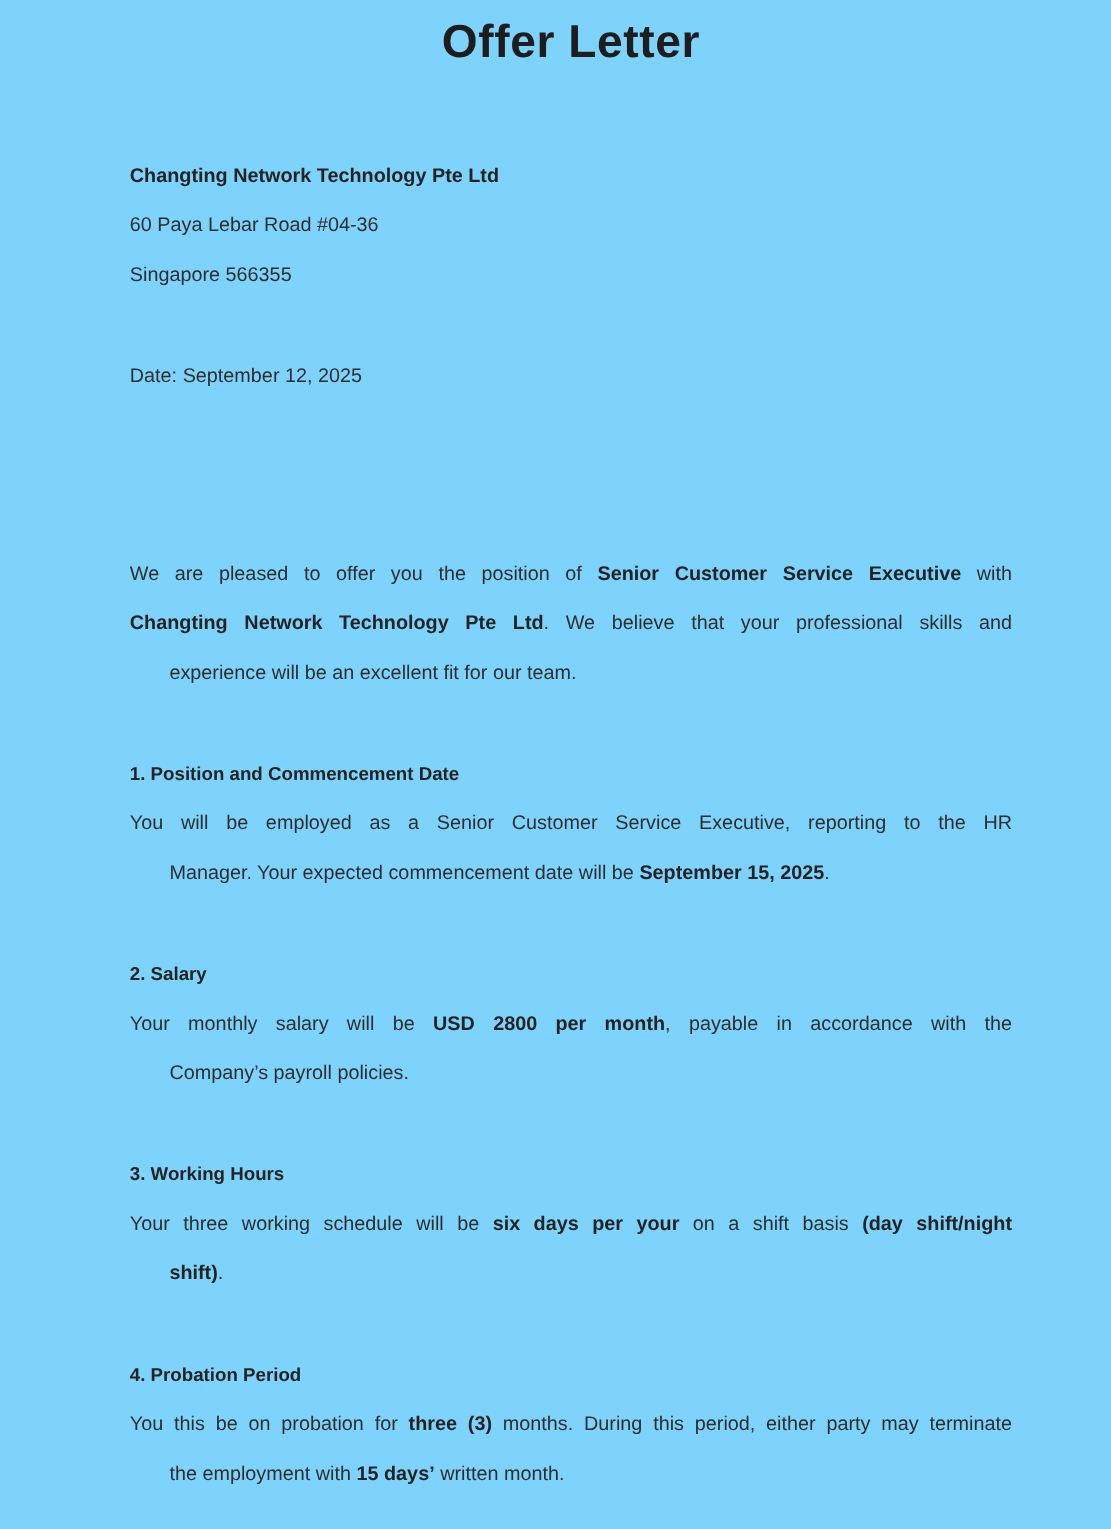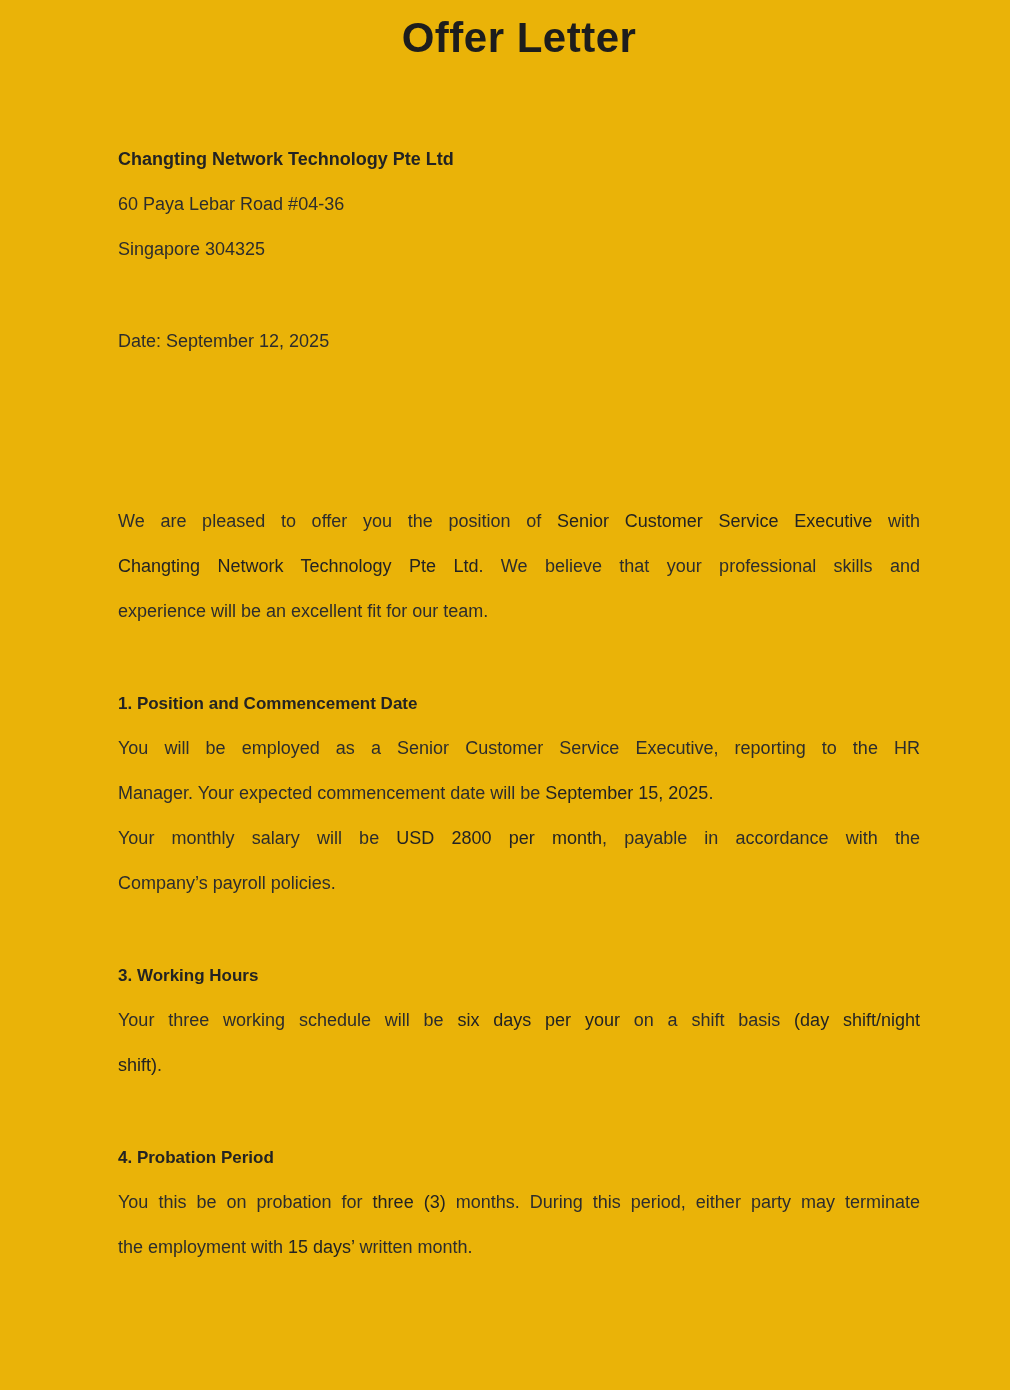--- a/index.html
+++ b/index.html
@@ -1,21 +1,21 @@
 <!DOCTYPE html>
 <html><head>
 <meta charset="utf-8">
 <style>
   html, body { margin: 0; padding: 0; background: #e9e9e9; }
   .page {
     position: relative;
     width: 1010px;
     height: 1390px;
     margin: 0 auto;
-    background: #eab308;
+    background: #7dd3fc;
     box-sizing: border-box;
     padding: 12px 90px 0 118px;
     font-family: "Liberation Sans", "DejaVu Sans", sans-serif;
     color: #2d2d2d;
     overflow: hidden;
   }
   .title {
     margin: 0;
     text-align: center;
     font-weight: bold;
@@ -23,66 +23,67 @@
     line-height: 52px;
     color: #1d1d1d;
     letter-spacing: 0.5px;
   }
   .line, .plain {
     margin: 0;
     font-size: 18px;
     line-height: 45px;
     font-weight: normal;
   }
-  .b { font-weight: normal; color: #232323; }
+  .b { font-weight: bold; color: #232323; }
   .company { margin-top: 73px; }
   .company .name { font-weight: bold; color: #232323; }
   .date-line { margin-top: 47px; }
   .intro { margin-top: 135px; }
   .section-heading {
     margin: 47px 0 0 0;
     font-size: 17px;
     line-height: 45px;
     font-weight: bold;
     color: #232323;
   }
   .full {
     text-align: justify;
     text-align-last: justify;
   }
-  .last { text-align: left; }
+  .last { text-align: left; margin-left: 36px; }
 </style>
 </head>
 <body>
 
 <div class="page">
 
   <h1 class="title">Offer Letter</h1>
 
   <div class="company">
     <p class="plain name">Changting Network Technology Pte Ltd</p>
     <p class="plain">60 Paya Lebar Road #04-36</p>
-    <p class="plain">Singapore 304325</p>
+    <p class="plain">Singapore 566355</p>
   </div>
 
   <p class="plain date-line">Date: September 12, 2025</p>
 
   <div class="intro">
     <div class="line full"><span>We are pleased to offer you the position of </span><span class="b">Senior Customer Service Executive</span><span> with</span></div>
     <div class="line full"><span class="b">Changting Network Technology Pte Ltd</span><span>. We believe that your professional skills and</span></div>
     <div class="line last"><span>experience will be an excellent fit for our team.</span></div>
   </div>
 
   <div class="section">
     <h2 class="section-heading">1. Position and Commencement Date</h2>
     <div class="line full"><span>You will be employed as a Senior Customer Service Executive, reporting to the HR</span></div>
     <div class="line last"><span>Manager. Your expected commencement date will be </span><span class="b">September 15, 2025</span><span>.</span></div>
   </div>
 
   <div class="section">
+    <h2 class="section-heading">2. Salary</h2>
     <div class="line full"><span>Your monthly salary will be </span><span class="b">USD 2800 per month</span><span>, payable in accordance with the</span></div>
     <div class="line last"><span>Company’s payroll policies.</span></div>
   </div>
 
   <div class="section">
     <h2 class="section-heading">3. Working Hours</h2>
     <div class="line full"><span>Your three working schedule will be </span><span class="b">six days per your</span><span> on a shift basis </span><span class="b">(day shift/night</span></div>
     <div class="line last"><span class="b">shift)</span><span>.</span></div>
   </div>
 

